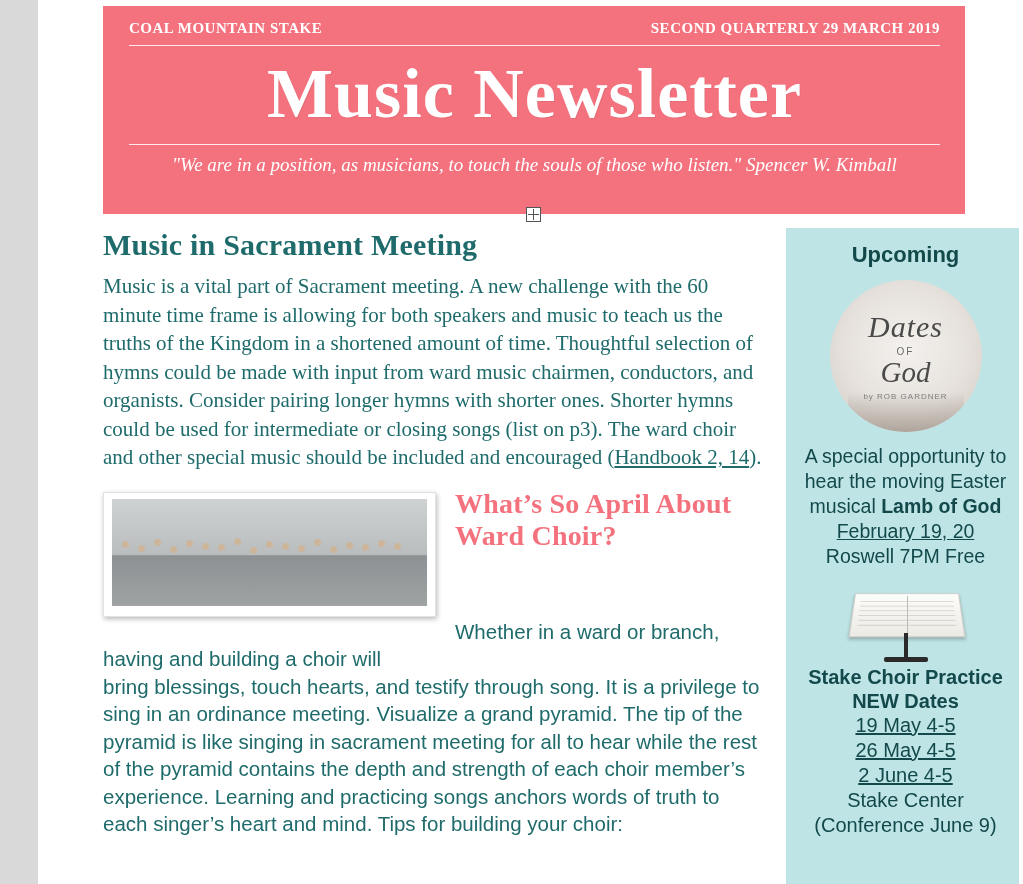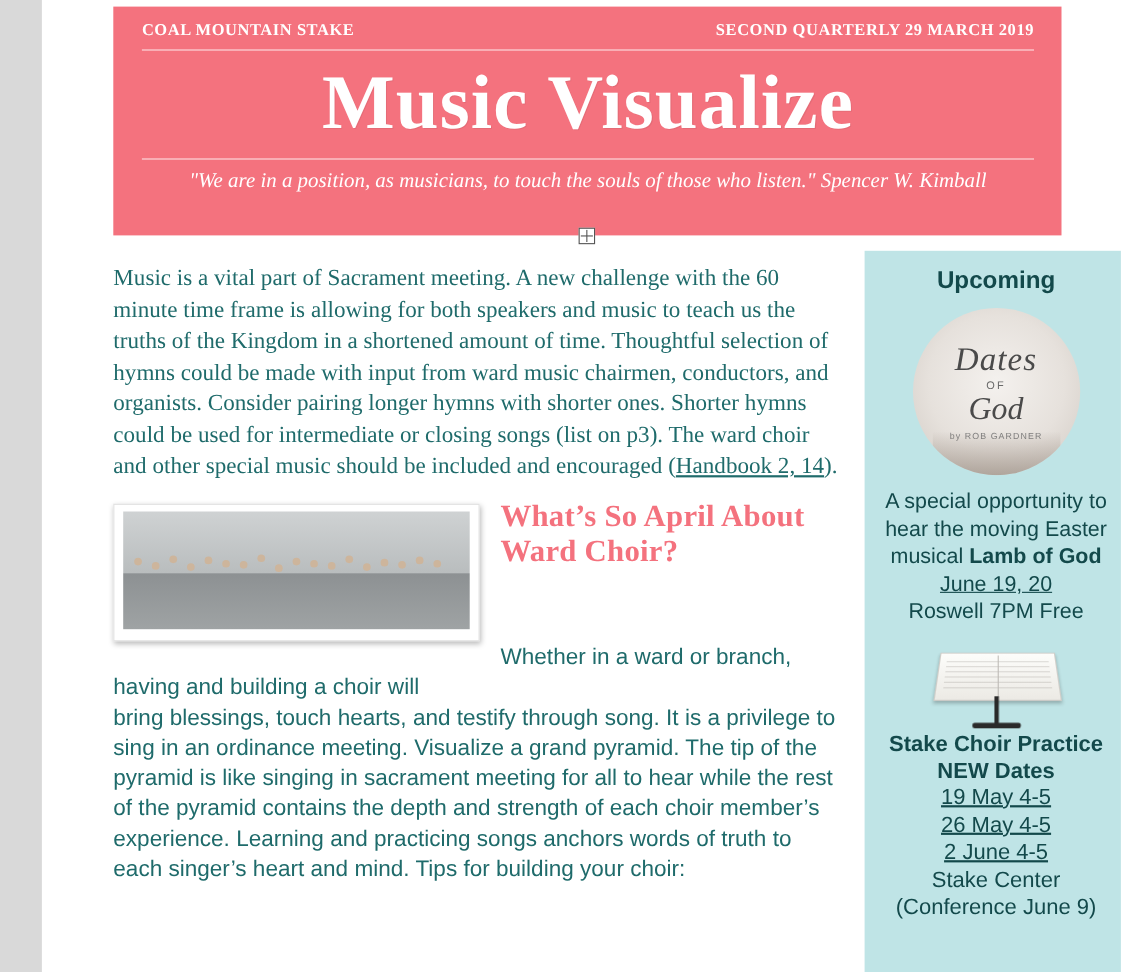--- a/index.html
+++ b/index.html
@@ -323,29 +323,30 @@
 <div id="page-gutter-inner"></div>
 
 <div id="document">
 
   <div id="masthead">
     <div class="mast-top">
       <span>COAL MOUNTAIN STAKE</span>
       <span>SECOND QUARTERLY 29 MARCH 2019</span>
     </div>
     <div class="mast-rule"></div>
-    <div id="mast-title">Music Visualize</div>
+    <div id="mast-title">Music Newsletter</div>
     <div class="mast-rule2"></div>
     <div id="mast-quote">
       <span>"We are in a position, as musicians, to touch the souls of those who listen."</span><span class="attrib"> Spencer W. Kimball</span>
     </div>
     <div id="mast-handle"></div>
   </div>
 
   <div id="main-col">
+    <h1 class="article-title">Music in Sacrament Meeting</h1>
 
     <p class="body-serif"><span>Music is a vital part of Sacrament meeting.  A new challenge with the 60 minute time frame is allowing for both speakers and music to teach us the truths of the Kingdom in a shortened amount of time. Thoughtful selection of hymns could be made with input from ward music chairmen, conductors, and organists. Consider pairing longer hymns with shorter ones.  Shorter hymns could be used for intermediate or closing songs (list on p3). The ward choir and other special music should be included and encouraged (</span><a class="ulink" href="#">Handbook 2, 14</a><span>).</span></p>
 
     <div id="ward-section">
       <div id="choir-photo-wrap">
         <div id="choir-photo">
           <div class="ph-row">
 
             <div class="ph-head" style="left:10px;top:42px"></div>
             <div class="ph-head" style="left:26px;top:46px"></div>
@@ -378,21 +379,21 @@
     <div id="sidebar-title">Upcoming</div>
 
     <div id="lamb-img">
       <div id="lamb-script">Dates</div>
       <div id="lamb-of">OF</div>
       <div id="lamb-god">God</div>
       <div id="lamb-by">by ROB GARDNER</div>
       <div id="lamb-hands"></div>
     </div>
 
-    <div class="side-text"><span>A special opportunity to hear the moving Easter musical </span><b>Lamb of God</b><span class="ulink"> June 19, 20</span><br><span>Roswell 7PM Free</span></div>
+    <div class="side-text"><span>A special opportunity to hear the moving Easter musical </span><b>Lamb of God</b><span class="ulink"> February 19, 20</span><br><span>Roswell 7PM Free</span></div>
 
     <div id="stand-img">
       <div id="stand-book">
           <div class="stand-lines"></div>
         </div>
       <div id="stand-pole"></div>
       <div id="stand-base"></div>
     </div>
 
     <div class="side-head">

